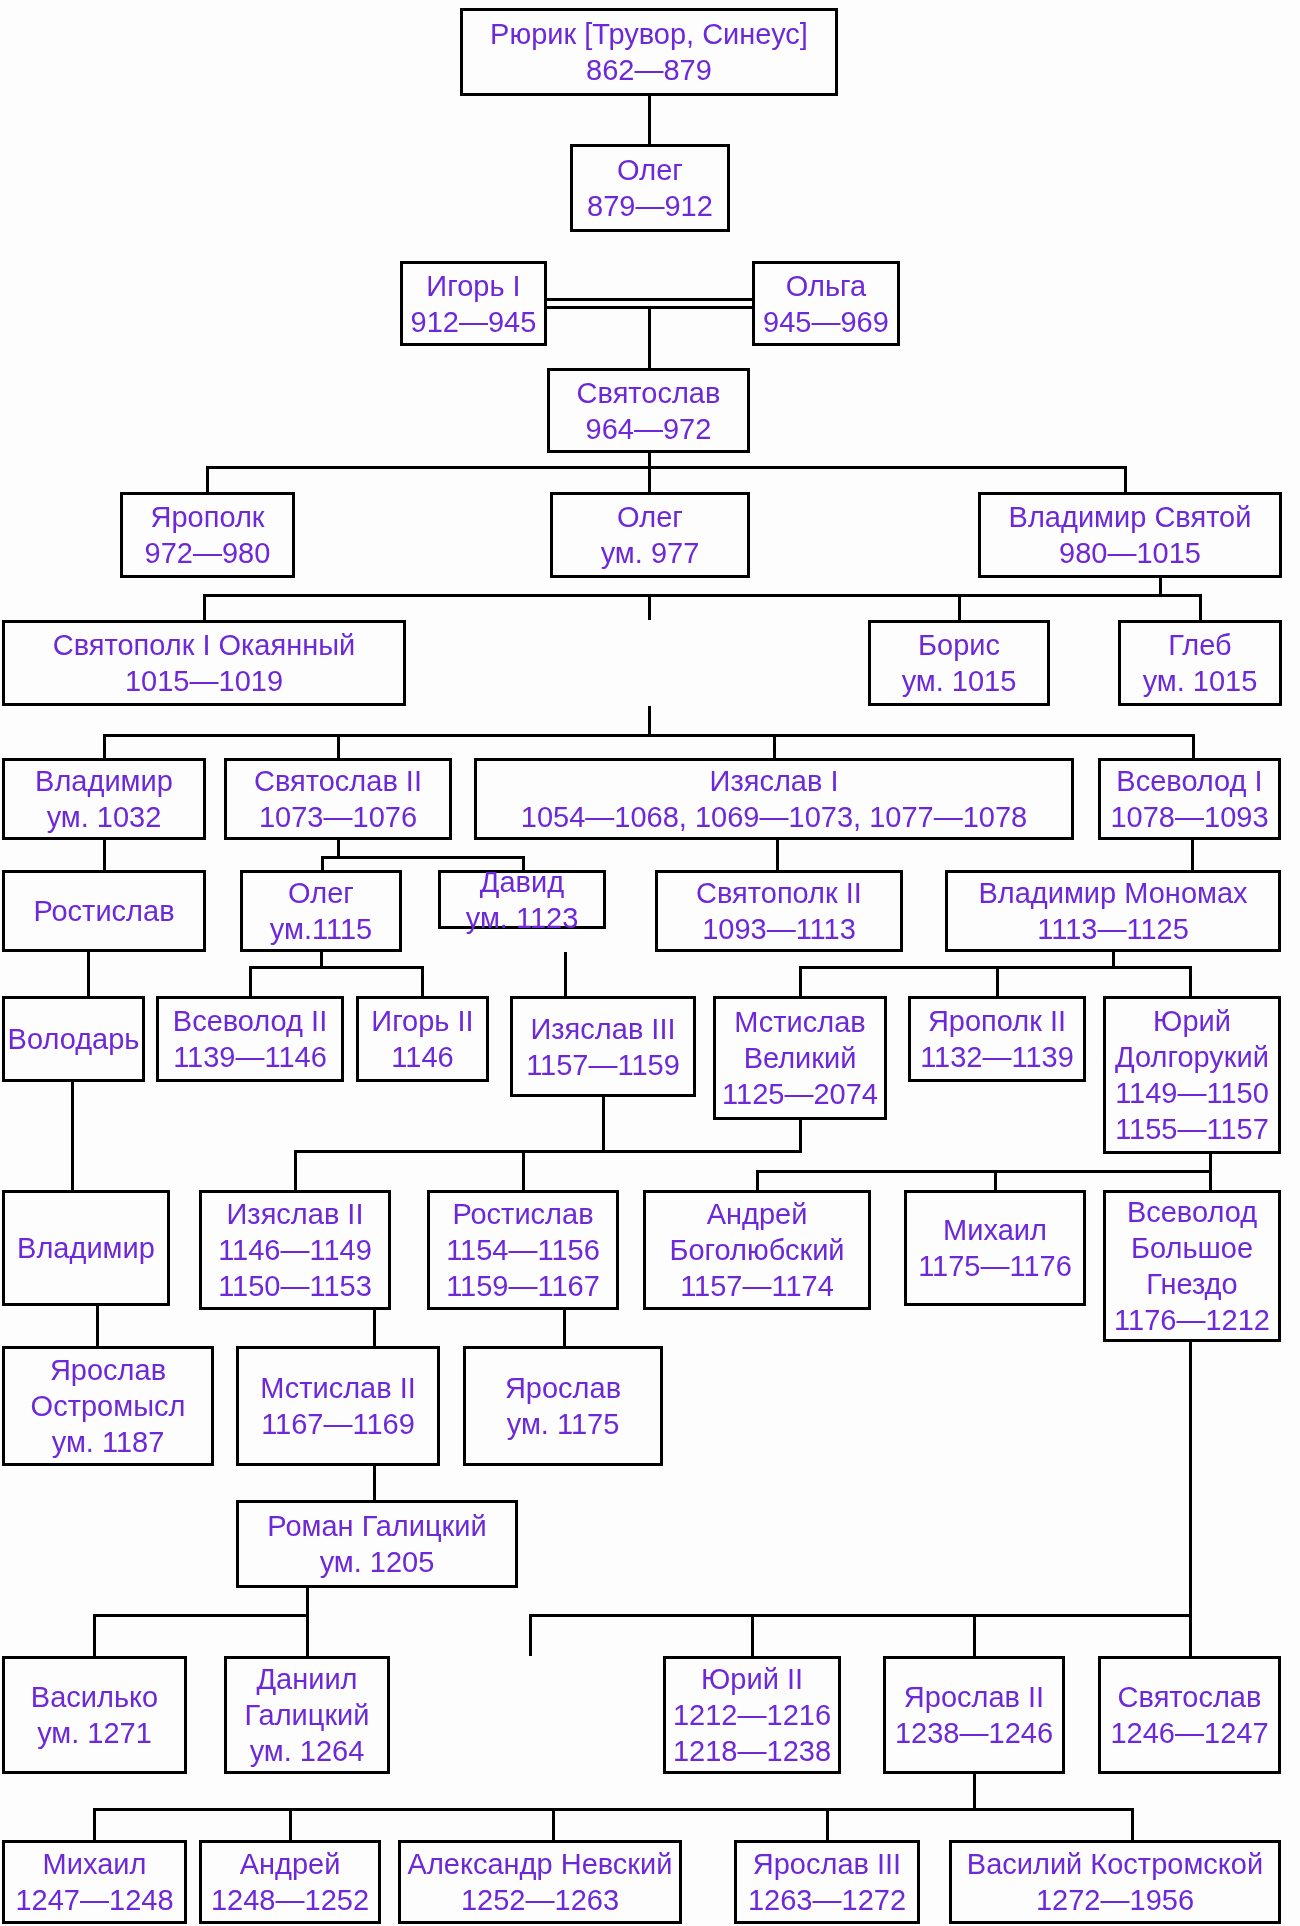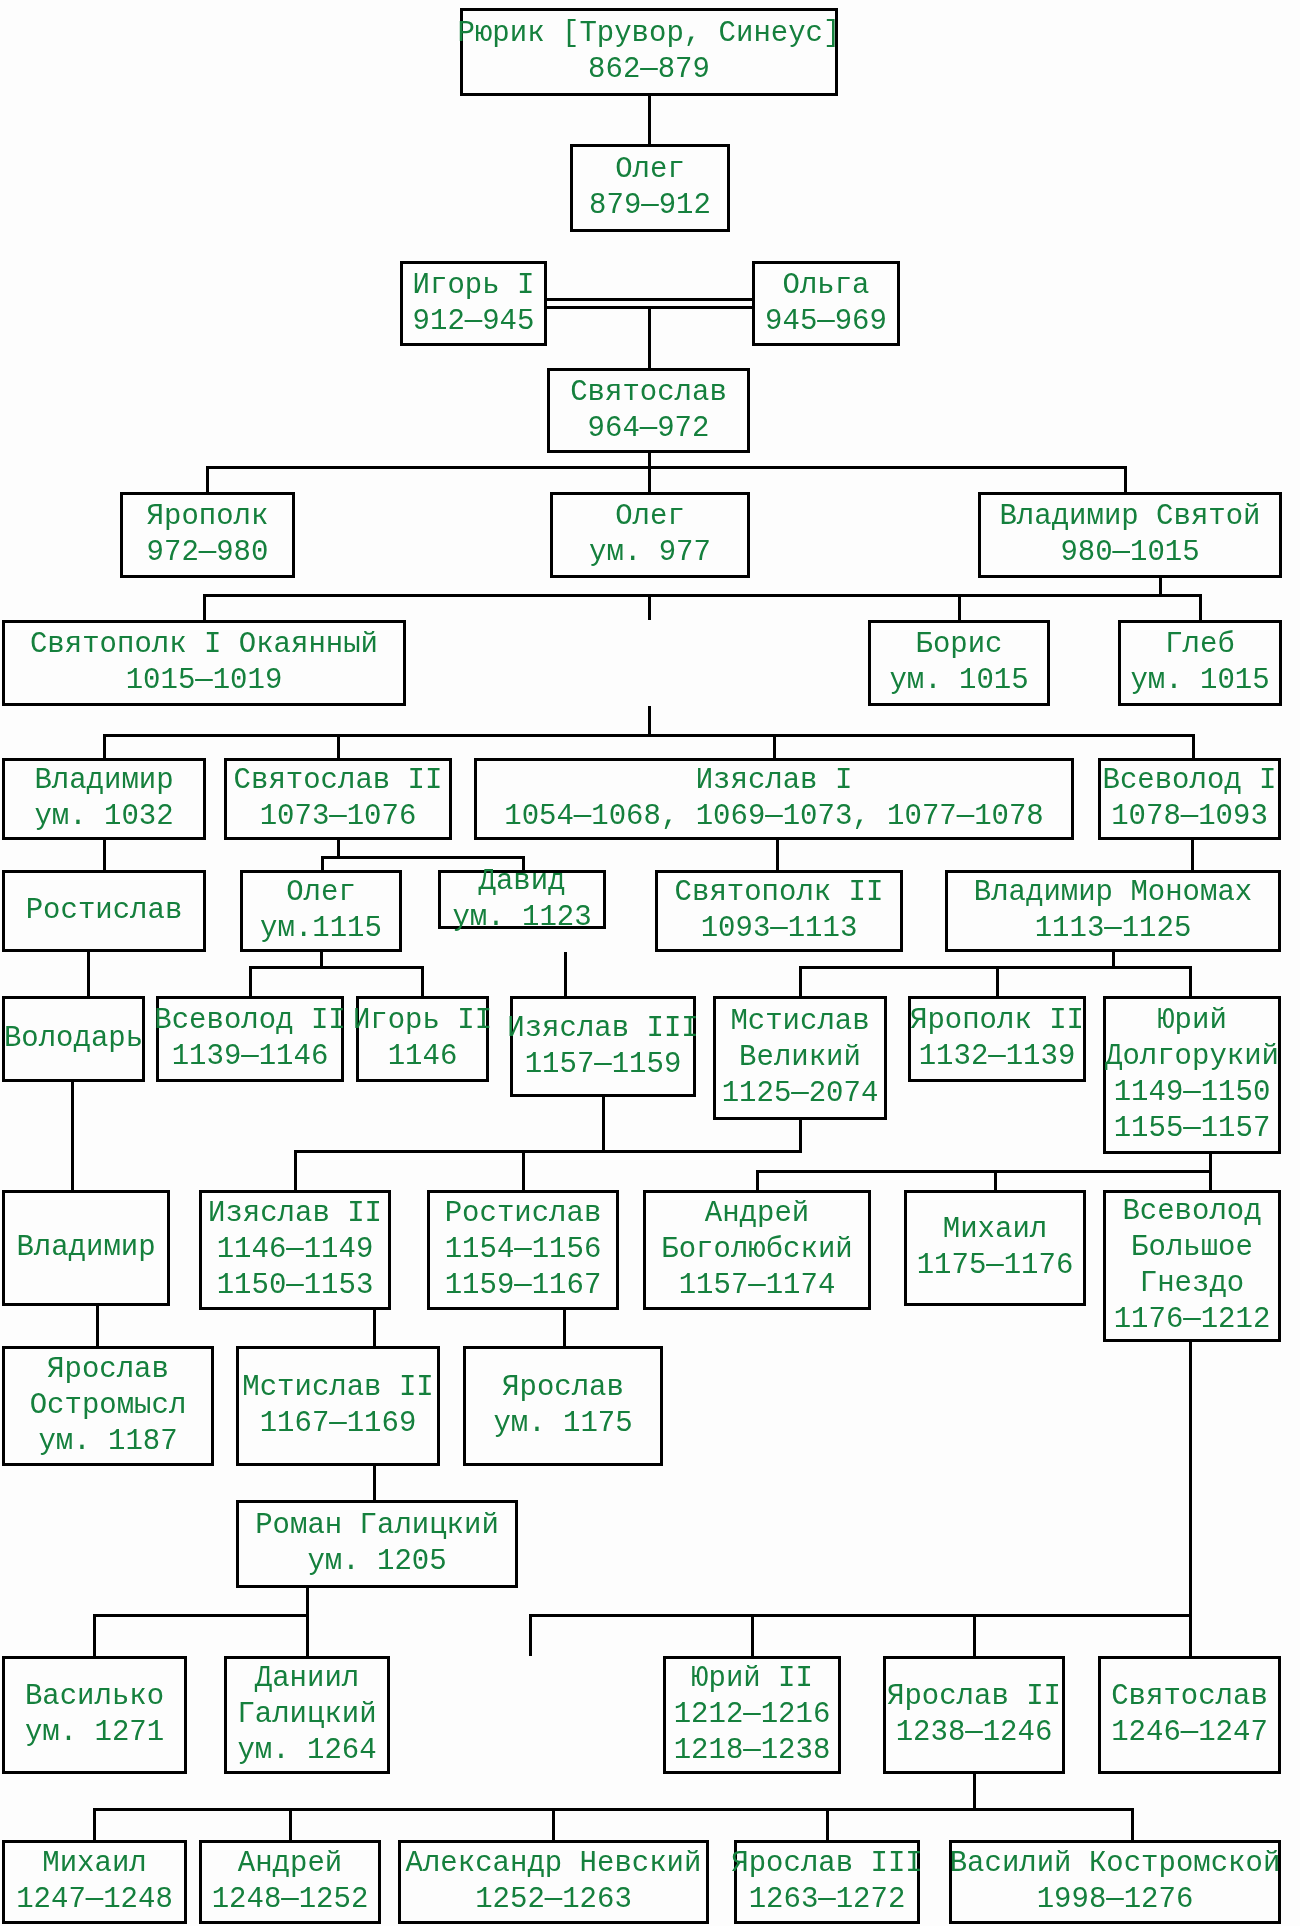--- a/index.html
+++ b/index.html
@@ -1,17 +1,17 @@
 <!DOCTYPE html>
 <html><head>
 <meta charset="utf-8">
 <style>
   html,body{margin:0;padding:0;background:#fdfdfd;}
   #canvas{position:relative;width:1300px;height:1926px;background:#fdfdfd;overflow:hidden;
-          font-family:Liberation Mono, monospace;color:#15803d;}
+          font-family:Liberation Sans, sans-serif;color:#6d28d9;}
   .box{position:absolute;border:3px solid #000;background:#fdfdfd;box-sizing:border-box;
        display:flex;flex-direction:column;align-items:center;justify-content:center;
        text-align:center;}
   .l{font-size:29px;line-height:36px;white-space:nowrap;}
   .v,.h{position:absolute;background:#000;}
   .v{width:3px;}
   .h{height:3px;}
 </style>
 </head>
 <body>
@@ -286,26 +286,26 @@
   </div>
 
   <div class="box" style="left:2px;top:1840px;width:185px;height:84px">
     <div class="l">Михаил</div>
     <div class="l">1247—1248</div>
   </div>
   <div class="box" style="left:199px;top:1840px;width:182px;height:84px">
     <div class="l">Андрей</div>
     <div class="l">1248—1252</div>
   </div>
-  <div class="box" style="left:398px;top:1840px;width:311px;height:84px">
+  <div class="box" style="left:398px;top:1840px;width:284px;height:84px">
     <div class="l">Александр Невский</div>
     <div class="l">1252—1263</div>
   </div>
   <div class="box" style="left:734px;top:1840px;width:186px;height:84px">
     <div class="l">Ярослав III</div>
     <div class="l">1263—1272</div>
   </div>
   <div class="box" style="left:949px;top:1840px;width:332px;height:84px">
     <div class="l">Василий Костромской</div>
-    <div class="l">1998—1276</div>
+    <div class="l">1272—1956</div>
   </div>
 
 </div>
 
 </body></html>

